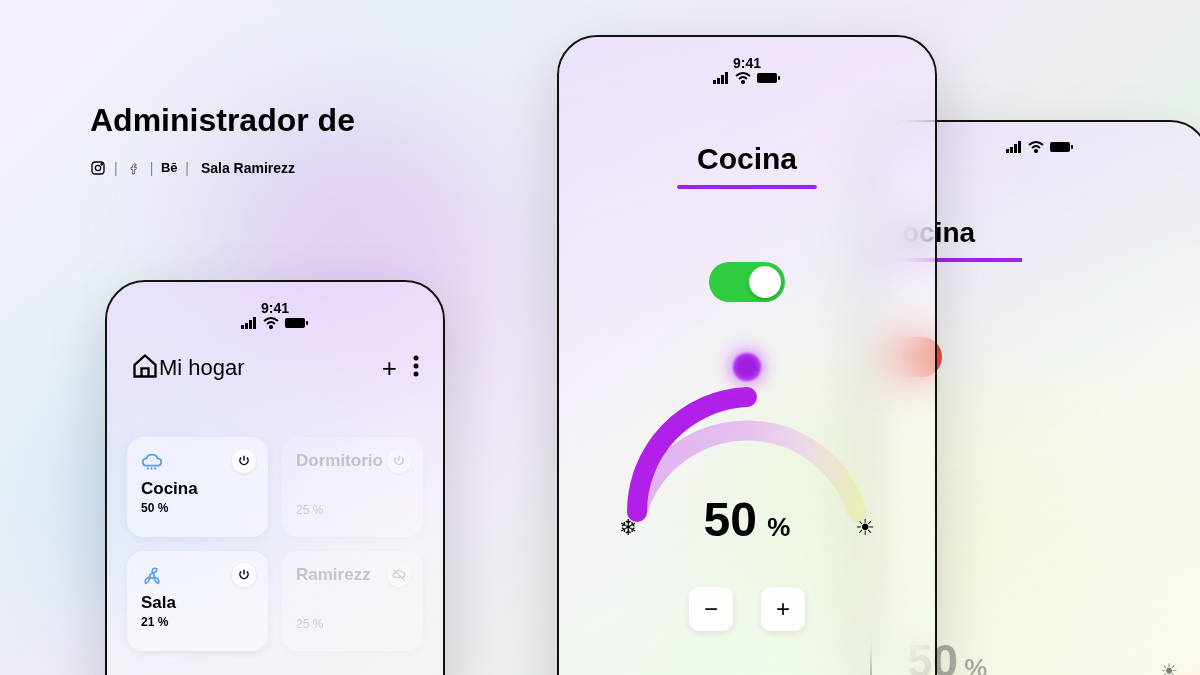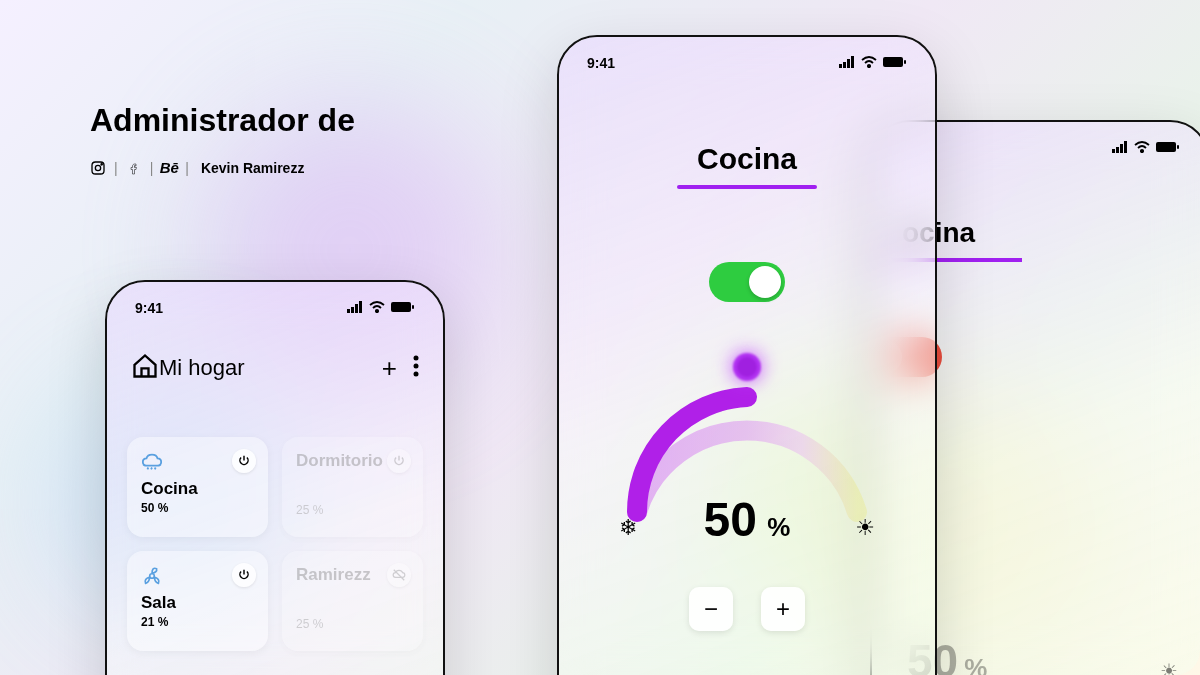--- a/index.html
+++ b/index.html
@@ -94,20 +94,21 @@
   position: absolute;
   top: 18px;
   left: 0;
   right: 0;
   display: flex;
   justify-content: space-between;
   align-items: center;
   padding: 0 28px;
   font-size: 14px;
   font-weight: 600;
+  flex-direction: column;
 }
 .status-right {
   display: flex;
   gap: 6px;
   align-items: center;
 }
 
 
 .p1-header {
   position: absolute;
@@ -376,23 +377,23 @@
           <circle cx="17.5" cy="6.5" r="1" fill="#000"></circle>
         </svg>
     </span>
     <span class="divider">|</span>
     <span class="social-icon">
       <svg viewBox="0 0 24 24" width="12" height="16" fill="#000">
           <path d="M13 8h3V4h-3c-2 0-4 2-4 4v3H6v4h3v9h4v-9h3l1-4h-4V8c0-.5.5-1 1-1z" stroke="#000" stroke-width="1" fill="none"></path>
         </svg>
     </span>
     <span class="divider">|</span>
-    <span class="social-icon" style="font-size:15px;font-weight:700;font-style:italic;">Bē</span>
+    <span class="social-icon" style="font-size:13px;font-weight:700;">Bē</span>
     <span class="divider">|</span>
-    <span class="author">Kevin Ramirezz</span>
+    <span class="author">Sala Ramirezz</span>
   </div>
 </div>
 
 <div class="phone phone1">
   <div class="phone-inner"></div>
   <div class="status-bar">
     <span>9:41</span>
     <span class="status-right">
       <span><svg width="16" height="12" viewBox="0 0 16 12">
             <rect x="0" y="8" width="3" height="4" fill="#000"></rect>

